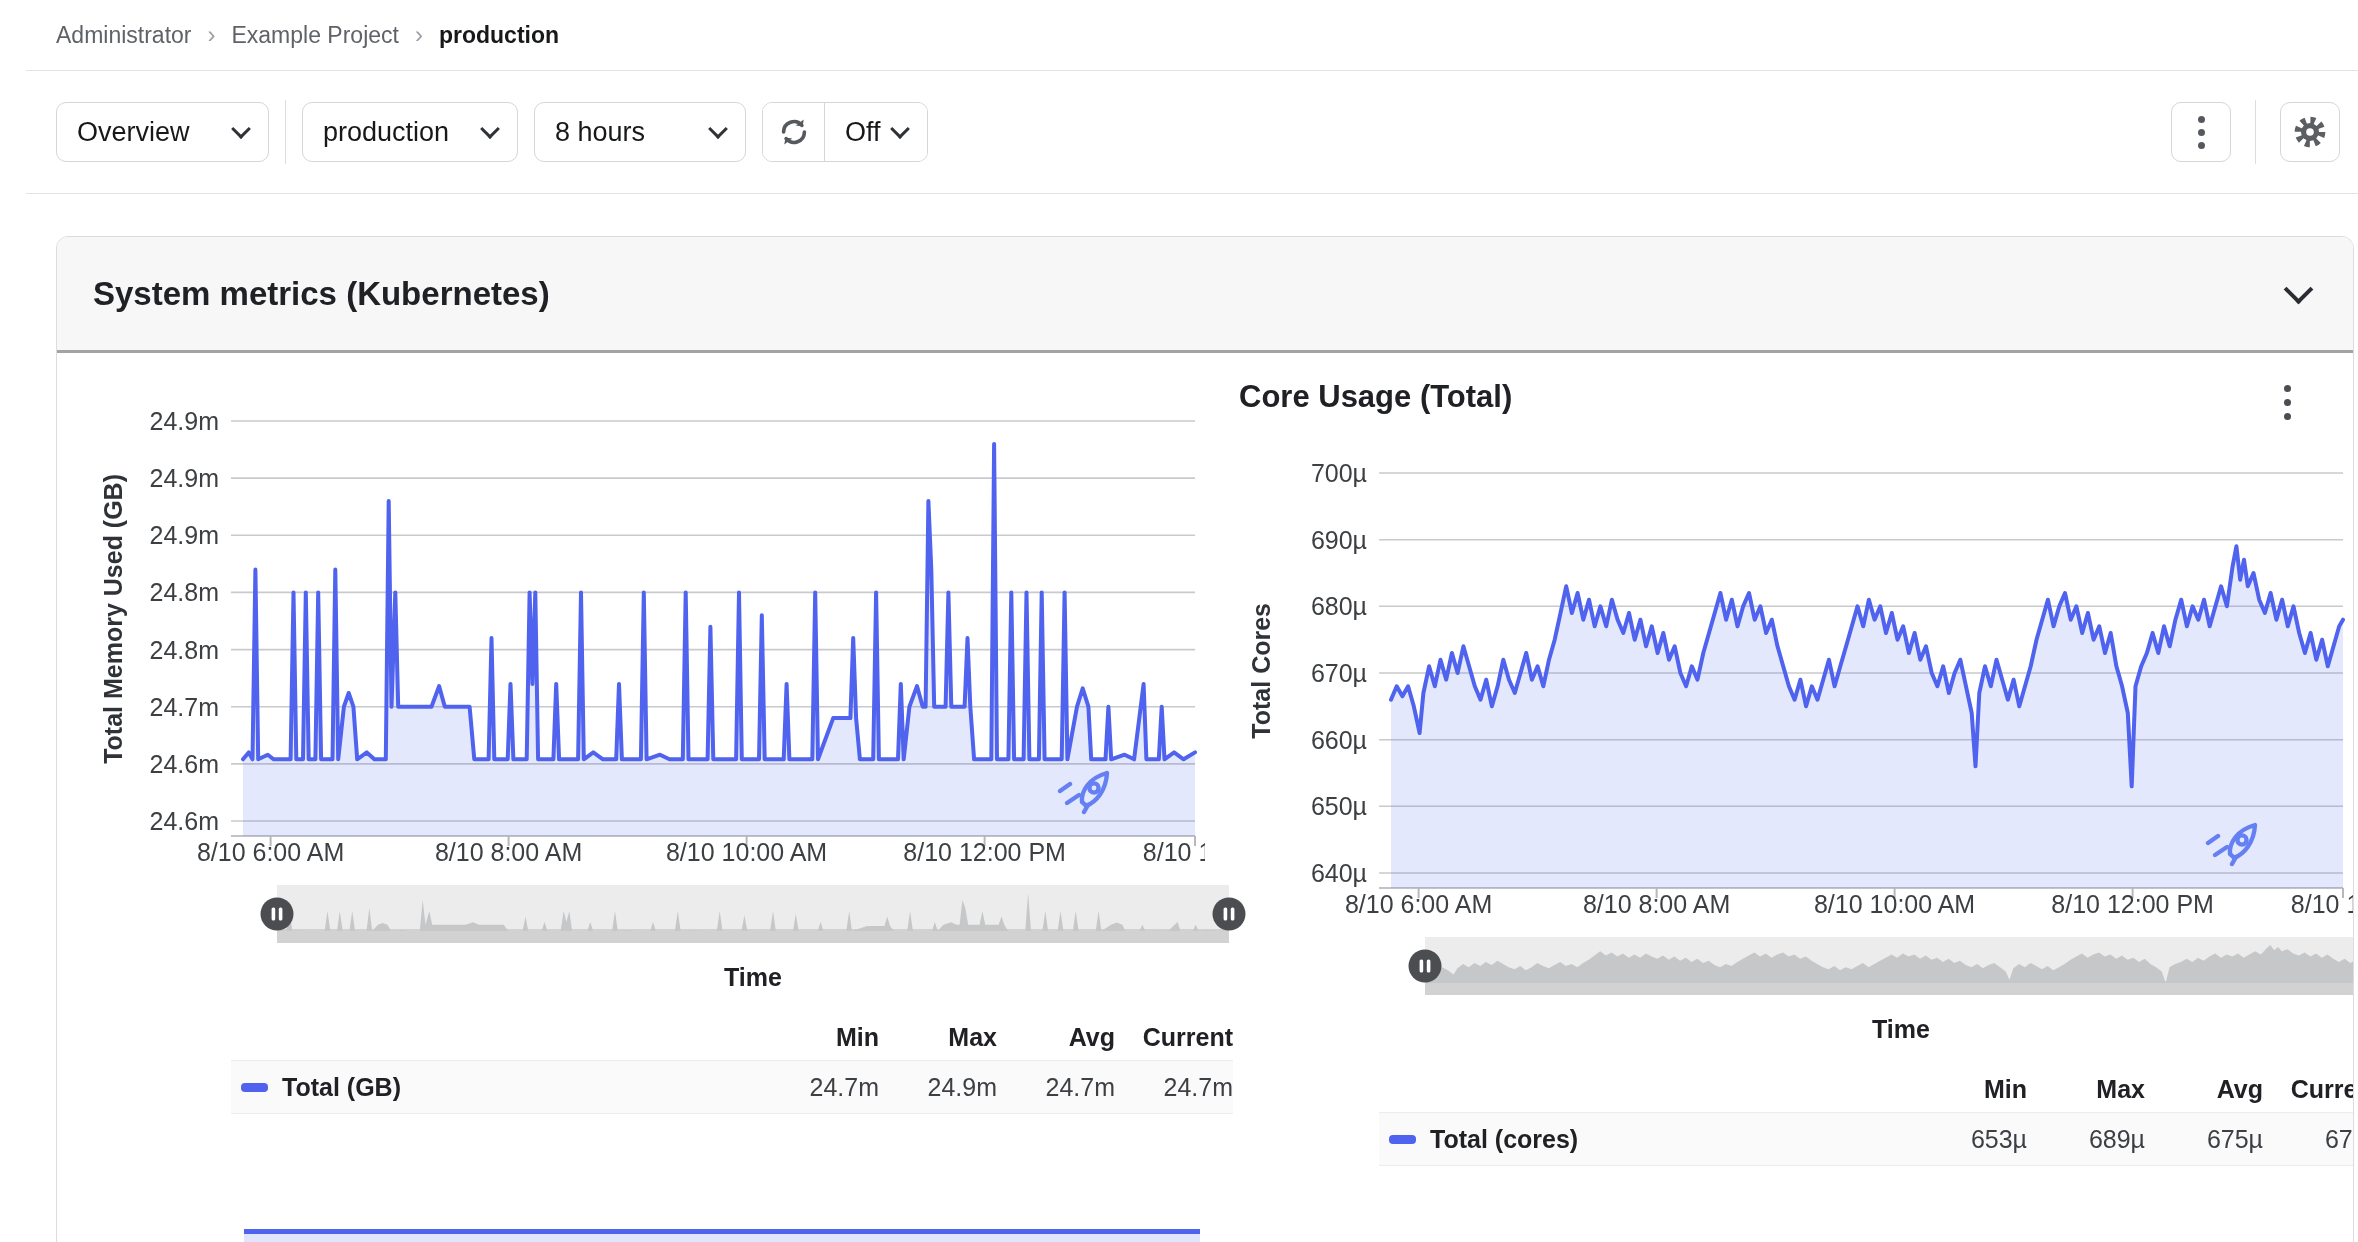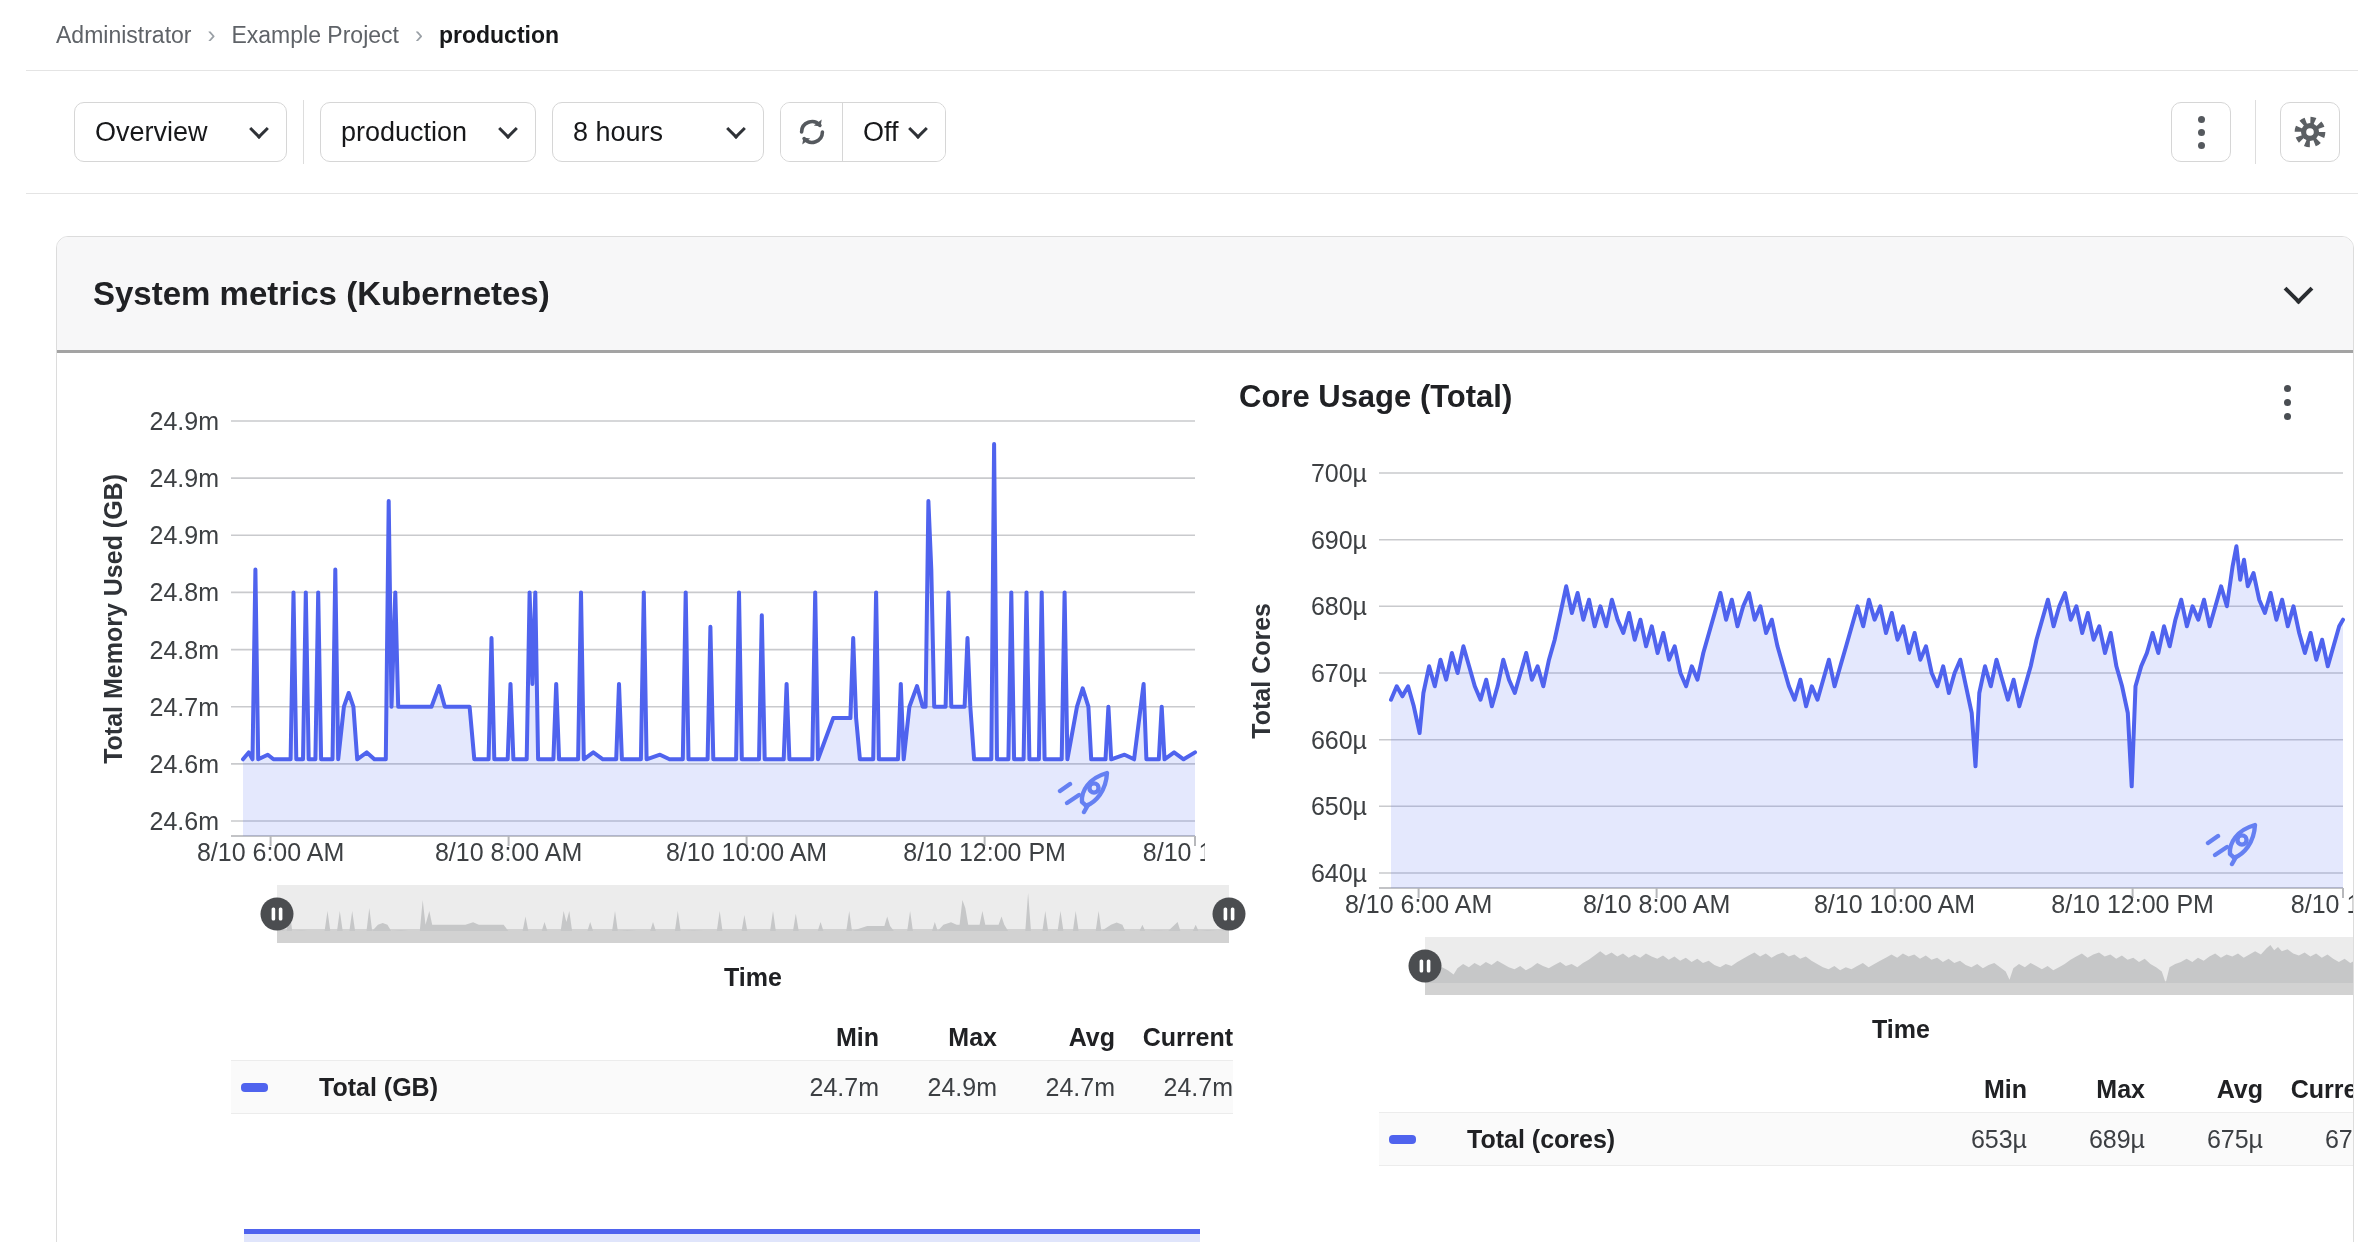--- a/index.html
+++ b/index.html
@@ -6,21 +6,21 @@
   .page{position:relative;width:2358px;height:1242px;font-family:"Liberation Sans",sans-serif;color:#202124;background:#fff;overflow:hidden;padding-left:26px;}
 
   
   .breadcrumb{height:70px;display:flex;align-items:center;gap:16px;padding:0 30px;border-bottom:1px solid #e4e4e4;font-size:23px;color:#5f6368;}
   .crumb{color:#5f6368;}
   .crumb-current{color:#17181a;font-weight:700;}
   .crumb-sep{color:#9aa0a6;font-size:24px;}
 
   
   .toolbar{height:122px;display:flex;align-items:center;justify-content:space-between;padding:0 44px 0 30px;border-bottom:1px solid #e4e4e4;}
-  .tb-left{display:flex;align-items:center;gap:16px;margin-left:18px;}
+  .tb-left{display:flex;align-items:center;gap:16px;}
   .select-btn{height:60px;border:1.5px solid #d6d6d6;border-radius:10px;background:#fff;display:flex;align-items:center;justify-content:space-between;padding:0 20px;font-size:27px;color:#17181a;cursor:pointer;box-sizing:border-box;}
   .w-overview{width:213px;}
   .w-env{width:216px;}
   .w-range{width:212px;}
   .chev{width:11px;height:11px;border-right:3px solid #2f3237;border-bottom:3px solid #2f3237;transform:rotate(45deg);margin-top:-6px;flex:none;}
   .v-divider{width:1px;height:64px;background:#ddd;}
   .refresh-group{display:flex;height:60px;border:1.5px solid #d6d6d6;border-radius:10px;overflow:hidden;background:#fff;box-sizing:border-box;justify-content:flex-end;}
   .refresh-btn{width:62px;display:flex;align-items:center;justify-content:center;border:none;border-right:1.5px solid #d6d6d6;background:#fff;cursor:pointer;}
   .refresh-off{display:flex;align-items:center;gap:12px;padding:0 20px;font-size:27px;background:#fff;border:none;cursor:pointer;color:#17181a;}
   .tb-right{display:flex;align-items:center;gap:24px;}
@@ -52,21 +52,21 @@
   .bh-right{right:-19px;}
 
   .time-label{width:952px;margin:20px 0 0 186px;text-align:center;font-size:25px;font-weight:700;color:#202124;}
 
   .legend{margin:14px 0 0 140px;width:1002px;font-size:25px;}
   .legend-head-row{display:flex;align-items:flex-end;height:46px;padding-bottom:8px;}
   .lspacer{flex:1;}
   .lcol{width:118px;text-align:right;font-weight:700;color:#202124;}
   .legend-row{display:flex;align-items:center;height:52px;background:#fafafa;border-top:1px solid #ececec;border-bottom:1px solid #ececec;cursor:pointer;}
   .swatch{width:27px;height:9px;border-radius:4px;margin:0 14px 0 10px;flex:none;}
-  .legend-name{flex:1;font-weight:700;color:#202124;margin-left:37px;}
+  .legend-name{flex:1;font-weight:700;color:#202124;}
   .legend-val{width:118px;text-align:right;color:#3c3f43;}
 
   .peek{position:absolute;left:187px;top:992px;width:956px;height:16px;}
 </style>
 </head>
 <body>
 
 <div class="page">
 
   <div class="breadcrumb">

